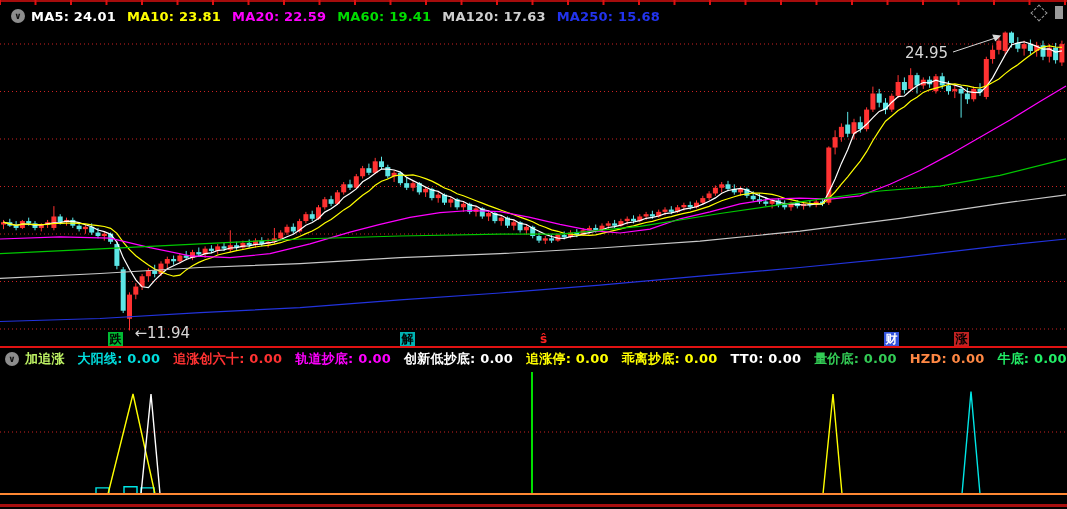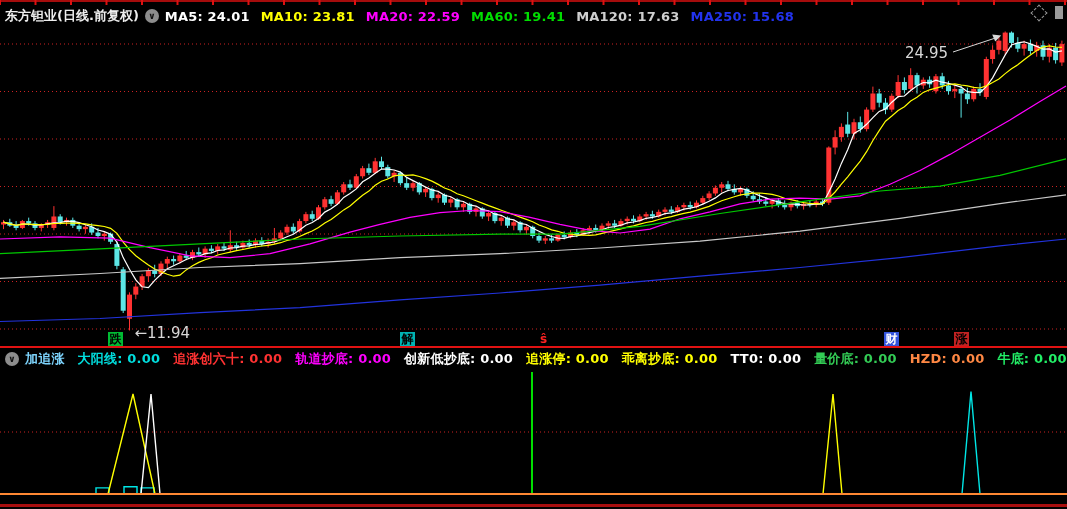--- a/index.html
+++ b/index.html
@@ -425,21 +425,20 @@
       </g>
       <g>
         <text x="948" y="58" fill="#d8d8d8" font-size="15" text-anchor="end">24.95</text>
         <line x1="953" y1="52" x2="997.1999999999999" y2="37.447761194029894" stroke="#d8d8d8" stroke-width="1"></line>
         <polygon points="1001.1999999999999,35.447761194029894 992.1999999999999,34.447761194029894 995.1999999999999,41.447761194029894" fill="#d8d8d8"></polygon>
         <text x="134.5" y="338.4835820895522" fill="#d8d8d8" font-size="15">←11.94</text>
       </g>
     </svg>
 
   <div id="top-header">
-    <span id="title">东方钽业(日线.前复权)</span>
     <span class="icon-circle">∨</span>
     <span id="ma-items"><span class="hdr-item" style="color: rgb(255, 255, 255);">MA5: 24.01</span><span class="hdr-item" style="color: rgb(255, 255, 0);">MA10: 23.81</span><span class="hdr-item" style="color: rgb(255, 0, 255);">MA20: 22.59</span><span class="hdr-item" style="color: rgb(0, 221, 0);">MA60: 19.41</span><span class="hdr-item" style="color: rgb(207, 207, 207);">MA120: 17.63</span><span class="hdr-item" style="color: rgb(34, 51, 238);">MA250: 15.68</span></span>
   </div>
 
   <div id="hdr-right">
     <div id="diamond-icon"></div>
     <div id="corner-handle"></div>
   </div>
 
   <div id="markers-row">
@@ -447,21 +446,21 @@
       <div class="badge" style="left: 400px; background: rgb(0, 179, 179); color: rgb(0, 0, 0);">解</div>
       <div class="badge" style="left: 536px; background: transparent; color: rgb(255, 34, 34);">ŝ</div>
       <div class="badge" style="left: 884px; background: rgb(51, 85, 221); color: rgb(255, 255, 255);">财</div>
       <div class="badge" style="left: 954px; background: rgb(192, 34, 34); color: rgb(0, 0, 0);">涨</div>
     </div>
 
   <div id="panel-sep"></div>
 
   <div id="lower-header">
     <span class="icon-circle" style="margin-left:0">∨</span>
-    <span class="ind-item" style="color:#7dd3fc">加追涨</span>
+    <span class="ind-item" style="color:#bef264">加追涨</span>
     <span id="ind-items"><span class="ind-item" style="color: rgb(0, 221, 221);">大阳线: 0.00</span><span class="ind-item" style="color: rgb(255, 50, 50);">追涨创六十: 0.00</span><span class="ind-item" style="color: rgb(255, 0, 255);">轨道抄底: 0.00</span><span class="ind-item" style="color: rgb(255, 255, 255);">创新低抄底: 0.00</span><span class="ind-item" style="color: rgb(255, 255, 0);">追涨停: 0.00</span><span class="ind-item" style="color: rgb(255, 255, 0);">乖离抄底: 0.00</span><span class="ind-item" style="color: rgb(255, 255, 255);">TT0: 0.00</span><span class="ind-item" style="color: rgb(51, 204, 85);">量价底: 0.00</span><span class="ind-item" style="color: rgb(255, 136, 68);">HZD: 0.00</span><span class="ind-item" style="color: rgb(34, 238, 102);">牛底: 0.00</span></span>
   </div>
 
   <svg id="lower-svg" width="1067" height="141">
       <line x1="0" y1="64" x2="1067" y2="64" stroke="#cc2222" stroke-width="1" stroke-dasharray="1,3"></line>
       <g>
         <polyline points="96,126 96,119.9 109,119.9 109,126" fill="none" stroke="#00e6e6" stroke-width="1.4"></polyline>
         <polyline points="124,126 124,118.7 137,118.7 137,126" fill="none" stroke="#00e6e6" stroke-width="1.4"></polyline>
         <polyline points="141,126 141,119.9 154,119.9 154,126" fill="none" stroke="#00e6e6" stroke-width="1.4"></polyline>
         <polyline points="108,126 133,26.0 155,126" fill="none" stroke="#ffff00" stroke-width="1.4"></polyline>

